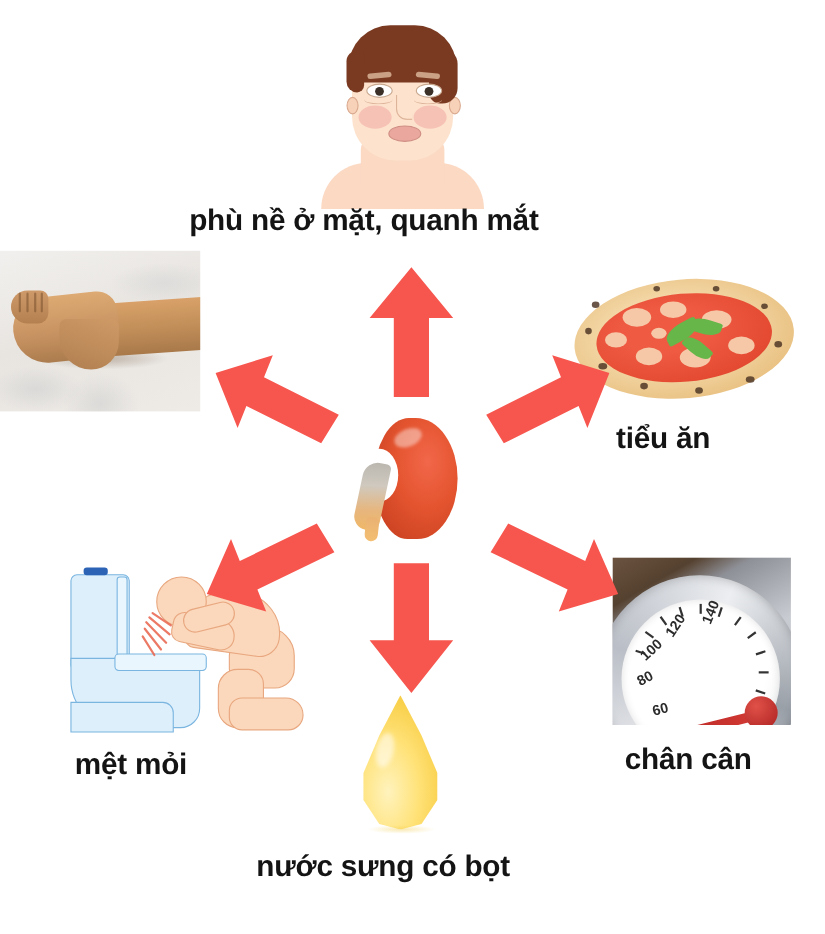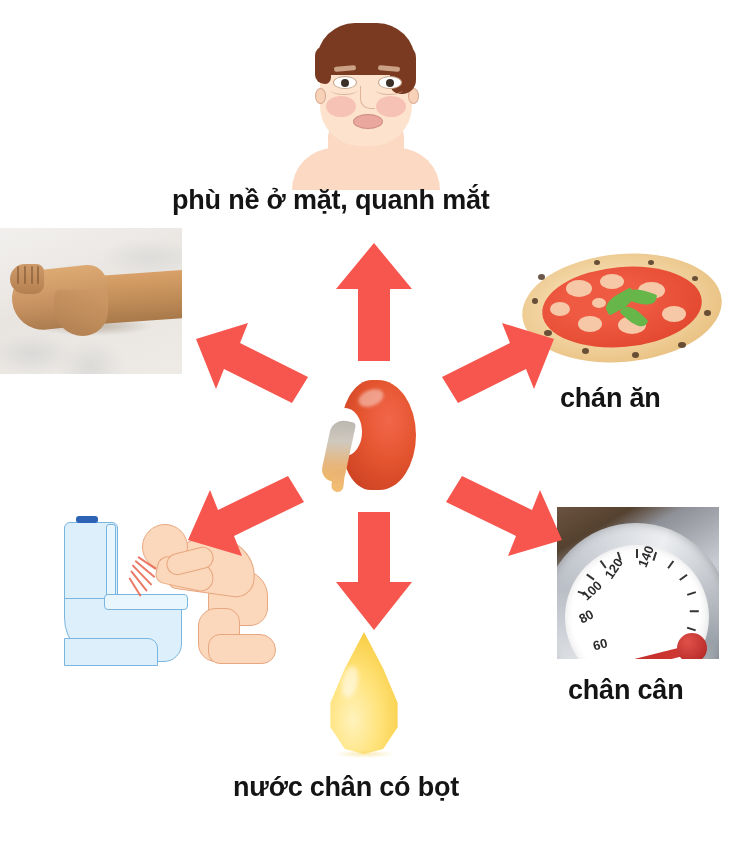--- a/index.html
+++ b/index.html
@@ -382,21 +382,21 @@
     <div class="pz-char" style="left:10px;  top:44px; width:6px;  height:6px;"></div>
     <div class="pz-char" style="left:22px;  top:76px; width:8px;  height:6px;"></div>
     <div class="pz-char" style="left:60px;  top:94px; width:7px;  height:6px;"></div>
     <div class="pz-char" style="left:110px; top:98px; width:7px;  height:6px;"></div>
     <div class="pz-char" style="left:156px; top:88px; width:8px;  height:6px;"></div>
     <div class="pz-char" style="left:182px; top:56px; width:7px;  height:6px;"></div>
     <div class="pz-char" style="left:170px; top:22px; width:6px;  height:5px;"></div>
     <div class="pz-char" style="left:126px; top:6px;  width:6px;  height:5px;"></div>
     <div class="pz-char" style="left:72px;  top:6px;  width:6px;  height:5px;"></div>
   </div>
-  <div class="label" id="label-pizza">chán ăn</div>
+  <div class="label" id="label-pizza">tiểu ăn</div>
 
   <div class="node" id="toilet-scene">
     <div id="tl-tank"></div>
     <div id="tl-tanklid"></div>
     <div id="tl-lidup"></div>
     <div id="tl-bowl"></div>
     <div id="tl-base"></div>
     <div id="tl-seat"></div>
     <div id="pr-hip"></div>
     <div id="pr-thigh"></div>
@@ -404,20 +404,21 @@
     <div id="pr-torso"></div>
     <div id="pr-head"></div>
     <div id="pr-arm"></div>
     <div id="pr-arm2"></div>
     <div class="vm-line" style="left:78px; top:64px; width:22px; height:2px; transform:rotate(34deg);"></div>
     <div class="vm-line" style="left:74px; top:70px; width:26px; height:2px; transform:rotate(40deg);"></div>
     <div class="vm-line" style="left:70px; top:76px; width:28px; height:2px; transform:rotate(46deg);"></div>
     <div class="vm-line" style="left:68px; top:82px; width:26px; height:2px; transform:rotate(52deg);"></div>
     <div class="vm-line" style="left:66px; top:88px; width:22px; height:2px; transform:rotate(58deg);"></div>
   </div>
+  <div class="label" id="label-toilet">mệt mỏi</div>
 
   <div class="node" id="scale-photo">
     <div id="sc-ring"></div>
     <div id="sc-face">
       <div class="sc-tick" style="left:71px; top:4px;  transform:rotate(-72deg);"></div>
       <div class="sc-tick" style="left:71px; top:4px;  transform:rotate(-54deg);"></div>
       <div class="sc-tick" style="left:71px; top:4px;  transform:rotate(-36deg);"></div>
       <div class="sc-tick" style="left:71px; top:4px;  transform:rotate(-18deg);"></div>
       <div class="sc-tick" style="left:71px; top:4px;  transform:rotate(0deg);"></div>
       <div class="sc-tick" style="left:71px; top:4px;  transform:rotate(18deg);"></div>
@@ -438,21 +439,21 @@
       <div id="sc-hub"></div>
     </div>
   </div>
   <div class="label" id="label-scale">chân cân</div>
 
   <div class="node" id="drop">
     <div id="drop-body"></div>
     <div id="drop-hl"></div>
     <div id="drop-shadow"></div>
   </div>
-  <div class="label" id="label-drop">nước chân có bọt</div>
+  <div class="label" id="label-drop">nước sưng có bọt</div>
 
   <div class="node" id="kidney">
     <div id="kd-body"></div>
     <div id="kd-notch"></div>
     <div id="kd-ureter"></div>
     <div id="kd-ureter-tip"></div>
     <div id="kd-gloss"></div>
   </div>
 
   <div class="arrow" style="left:334px; top:243px; width:80px; height:118px;">

